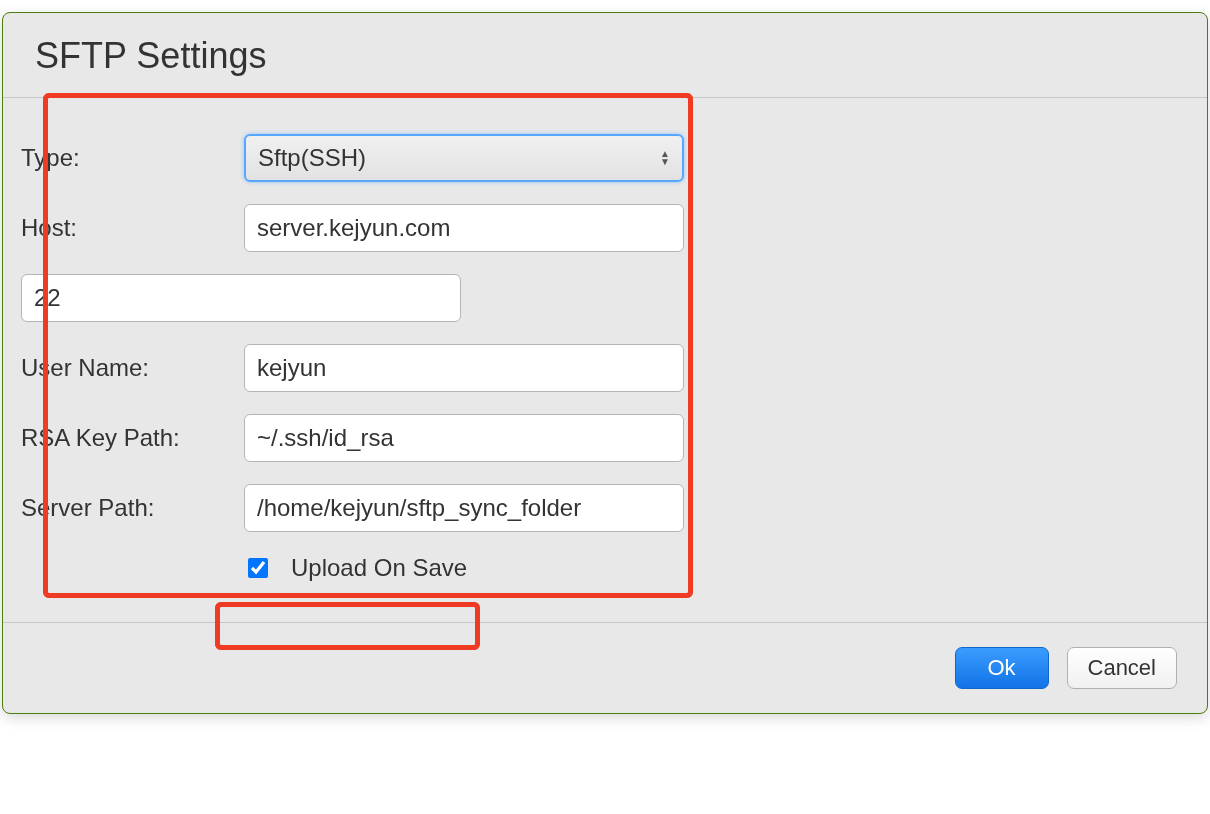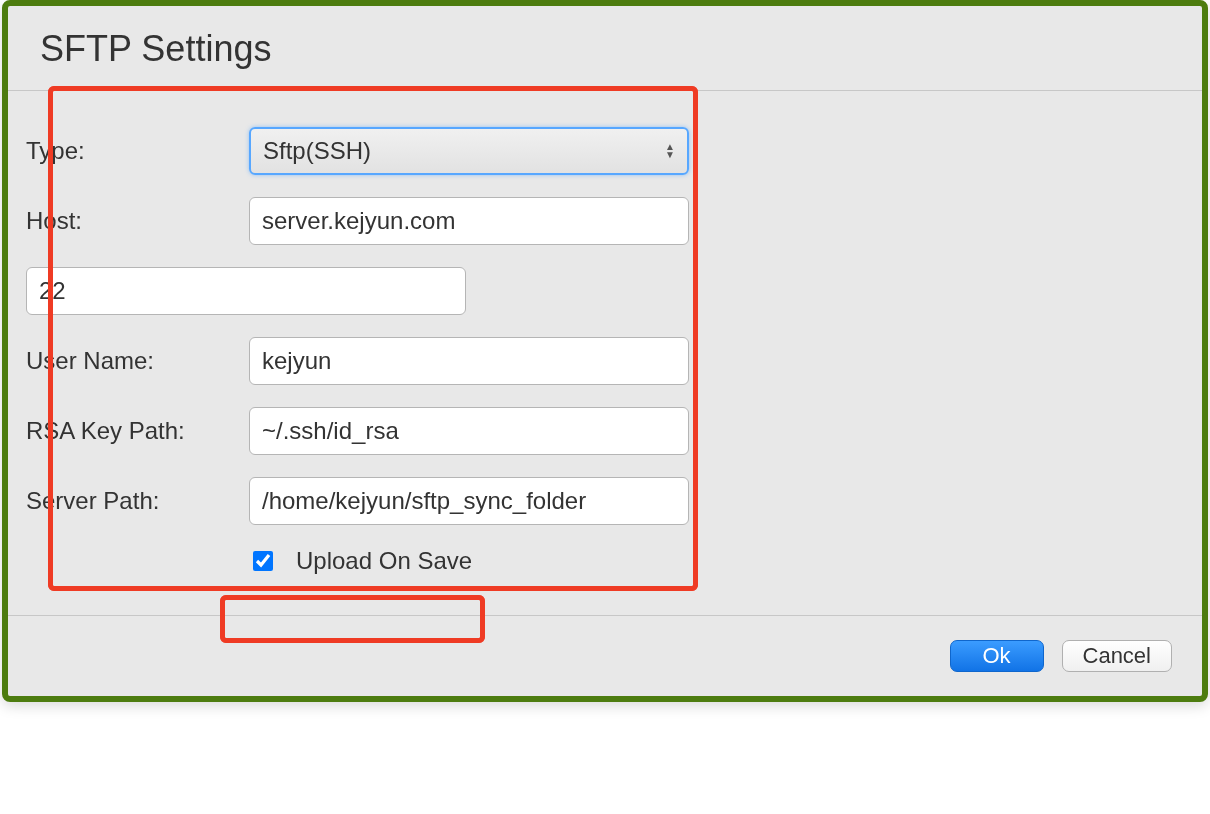--- a/index.html
+++ b/index.html
@@ -9,22 +9,22 @@
     body {
       margin: 0;
       padding: 0;
       background: #fff;
       width: 1210px;
       height: 814px;
       overflow: hidden;
     }
     .dialog {
       width: 1206px;
-      margin: 0 auto 0;
-      border: 6px solid #4d7c0f;
+      margin: 12px auto 0;
+      border: 1px solid #4d7c0f;
       border-radius: 8px;
       background: #e8e8e8;
       box-shadow: 0 4px 14px rgba(0,0,0,0.15);
       overflow: hidden;
     }
     .dialog-header {
       padding: 22px 32px 20px;
       border-bottom: 1px solid #c7c7c7;
     }
     .dialog-title {
@@ -102,21 +102,21 @@
     }
     .dialog-footer {
       border-top: 1px solid #c7c7c7;
       padding: 24px 30px;
       display: flex;
       justify-content: flex-end;
       gap: 18px;
     }
     .btn {
       min-width: 94px;
-      height: 32px;
+      height: 42px;
       font-size: 22px;
       border-radius: 7px;
       border: 1px solid #b0b0b0;
       background: linear-gradient(#ffffff,#f0f0f0);
       color: #333;
       padding: 0 20px;
       cursor: pointer;
     }
     .btn-primary {
       background: linear-gradient(#3b9cff,#1173e6);

